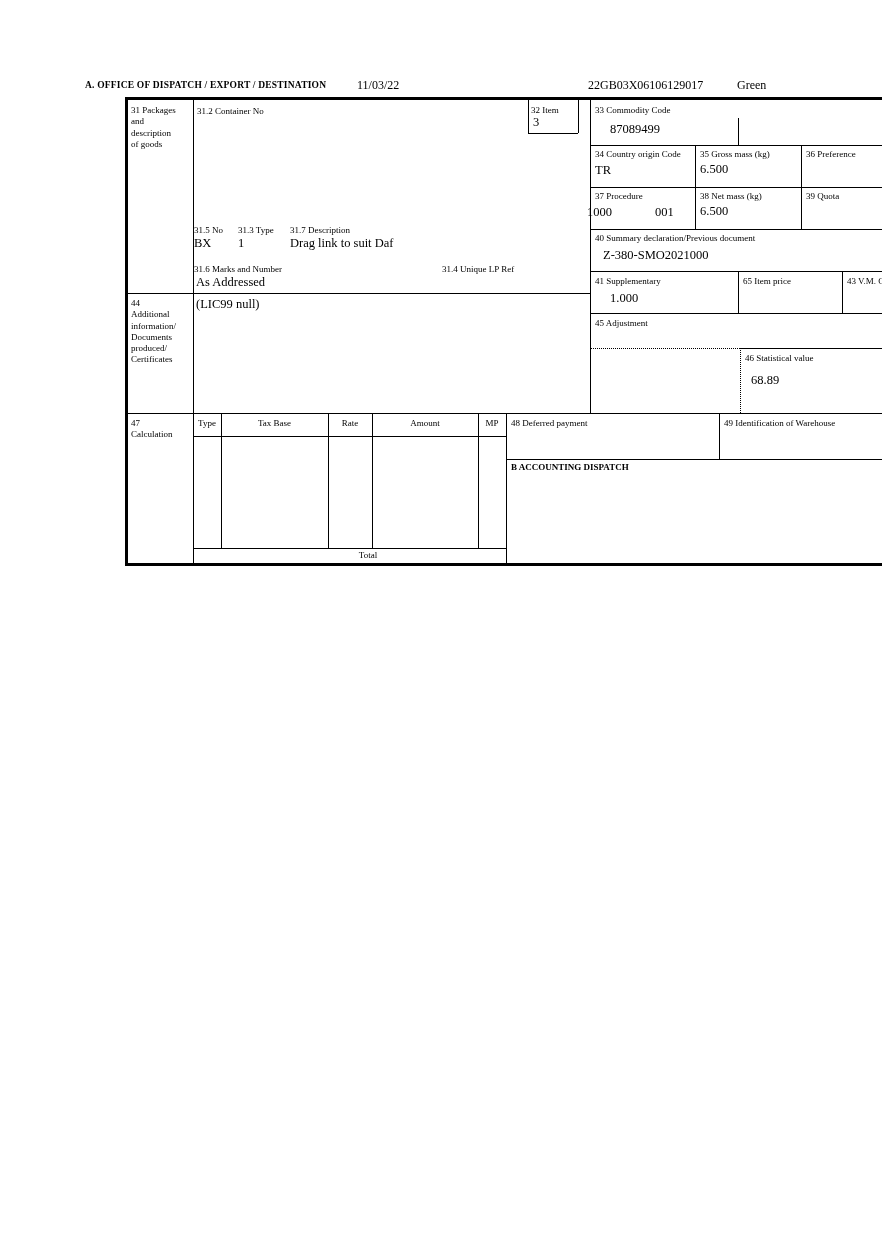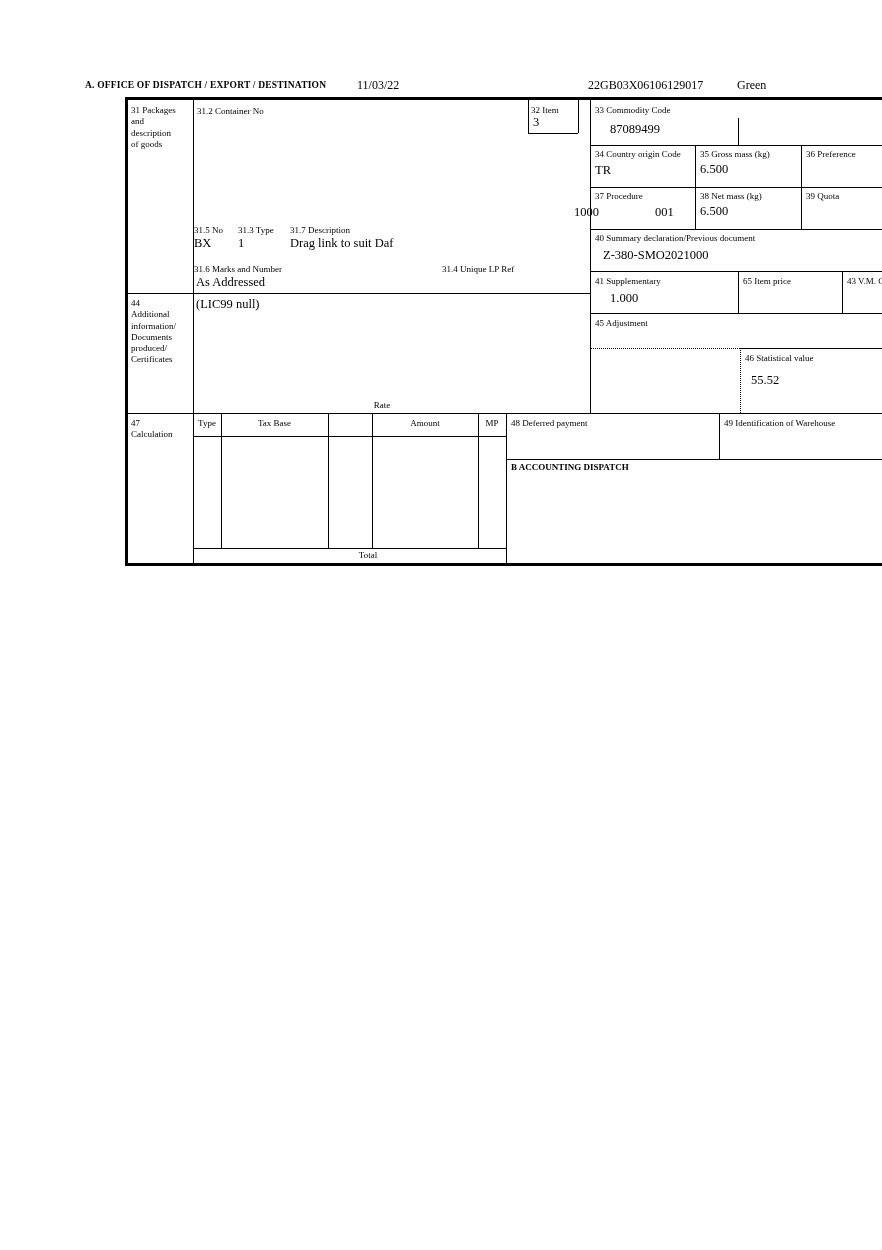--- a/index.html
+++ b/index.html
@@ -73,21 +73,21 @@
     <span class="lbl" style="left:467px;top:5px;">33 Commodity Code</span>
     <span class="val" style="left:482px;top:22px;">87089499</span>
 
     <span class="lbl" style="left:467px;top:49px;">34 Country origin Code</span>
     <span class="val" style="left:467px;top:63px;">TR</span>
     <span class="lbl" style="left:572px;top:49px;">35 Gross mass (kg)</span>
     <span class="val" style="left:572px;top:62px;">6.500</span>
     <span class="lbl" style="left:678px;top:49px;">36 Preference</span>
 
     <span class="lbl" style="left:467px;top:91px;">37 Procedure</span>
-    <span class="val" style="left:446px;top:105px;">1000</span>
+    <span class="val" style="left:459px;top:105px;">1000</span>
     <span class="val" style="left:527px;top:105px;text-align:right;">001</span>
     <span class="lbl" style="left:572px;top:91px;">38 Net mass (kg)</span>
     <span class="val" style="left:572px;top:104px;">6.500</span>
     <span class="lbl" style="left:678px;top:91px;">39 Quota</span>
 
     <span class="lbl" style="left:66px;top:125px;">31.5 No</span>
     <span class="lbl" style="left:110px;top:125px;">31.3 Type</span>
     <span class="lbl" style="left:162px;top:125px;">31.7 Description</span>
     <span class="val" style="left:66px;top:136px;">BX</span>
     <span class="val" style="left:110px;top:136px;">1</span>
@@ -108,27 +108,27 @@
     <span class="lbl" style="left:3px;top:198px;width:60px;">44
 Additional
 information/
 Documents
 produced/
 Certificates</span>
     <span class="val" style="left:68px;top:197px;">(LIC99 null)</span>
 
     <span class="lbl" style="left:467px;top:218px;">45 Adjustment</span>
     <span class="lbl" style="left:617px;top:253px;">46 Statistical value</span>
-    <span class="val" style="left:623px;top:273px;">55.52</span>
+    <span class="val" style="left:623px;top:273px;">68.89</span>
 
     <span class="lbl" style="left:3px;top:318px;width:60px;">47
 Calculation</span>
     <span class="th" style="left:65px;top:318px;width:28px;text-align:center;">Type</span>
     <span class="th" style="left:93px;top:318px;width:107px;">Tax Base</span>
-    <span class="th" style="left:200px;top:300px;width:44px;padding-left:32px;">Rate</span>
+    <span class="th" style="left:200px;top:318px;width:44px;">Rate</span>
     <span class="th" style="left:244px;top:318px;width:106px;">Amount</span>
     <span class="th" style="left:350px;top:318px;width:28px;">MP</span>
     <span class="th" style="left:210px;top:450px;width:60px;">Total</span>
 
     <span class="lbl" style="left:383px;top:318px;">48 Deferred payment</span>
     <span class="lbl" style="left:596px;top:318px;">49 Identification of Warehouse</span>
     <span class="lbl bold" style="left:383px;top:362px;">B ACCOUNTING DISPATCH</span>
 
   </div>
 </div>

